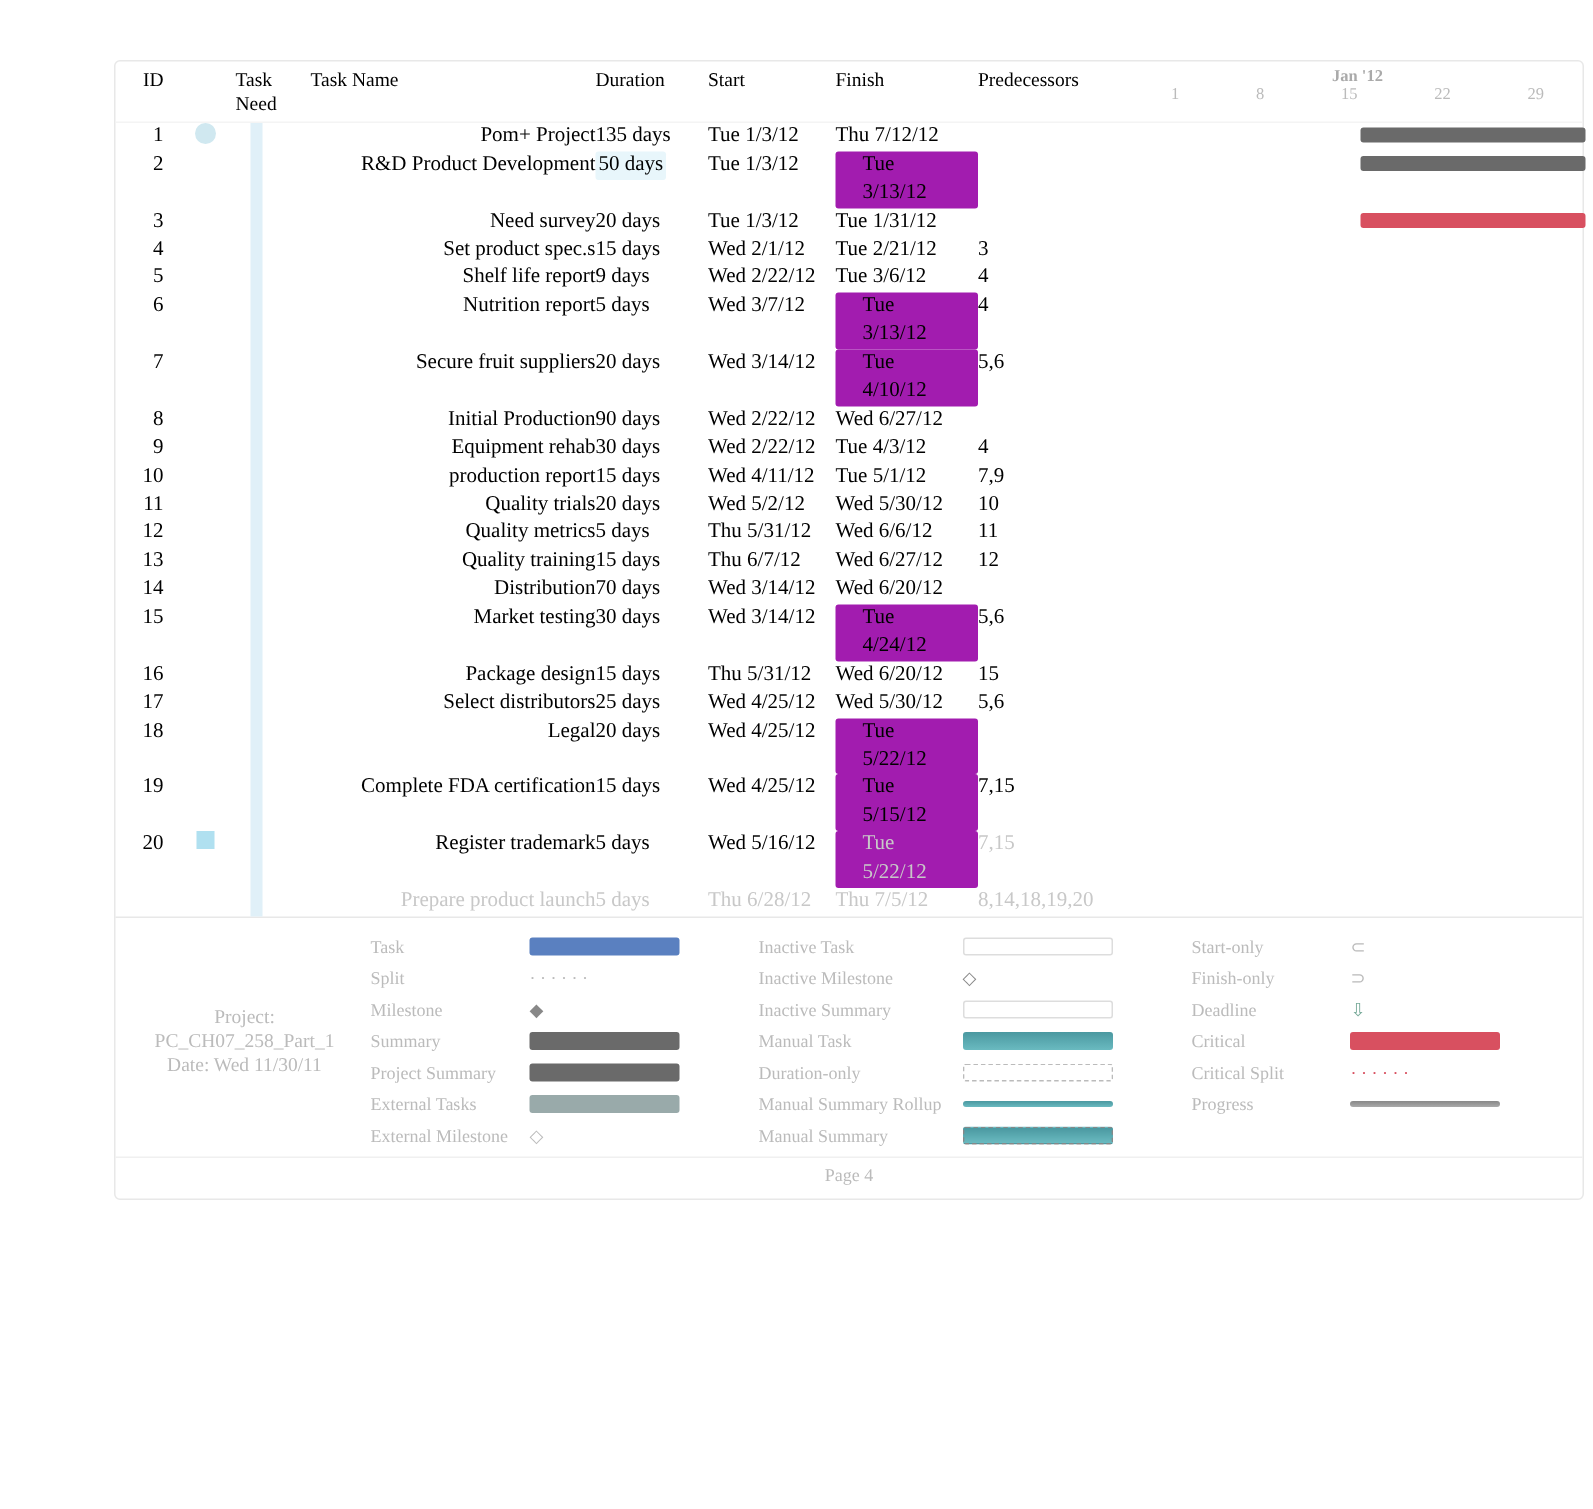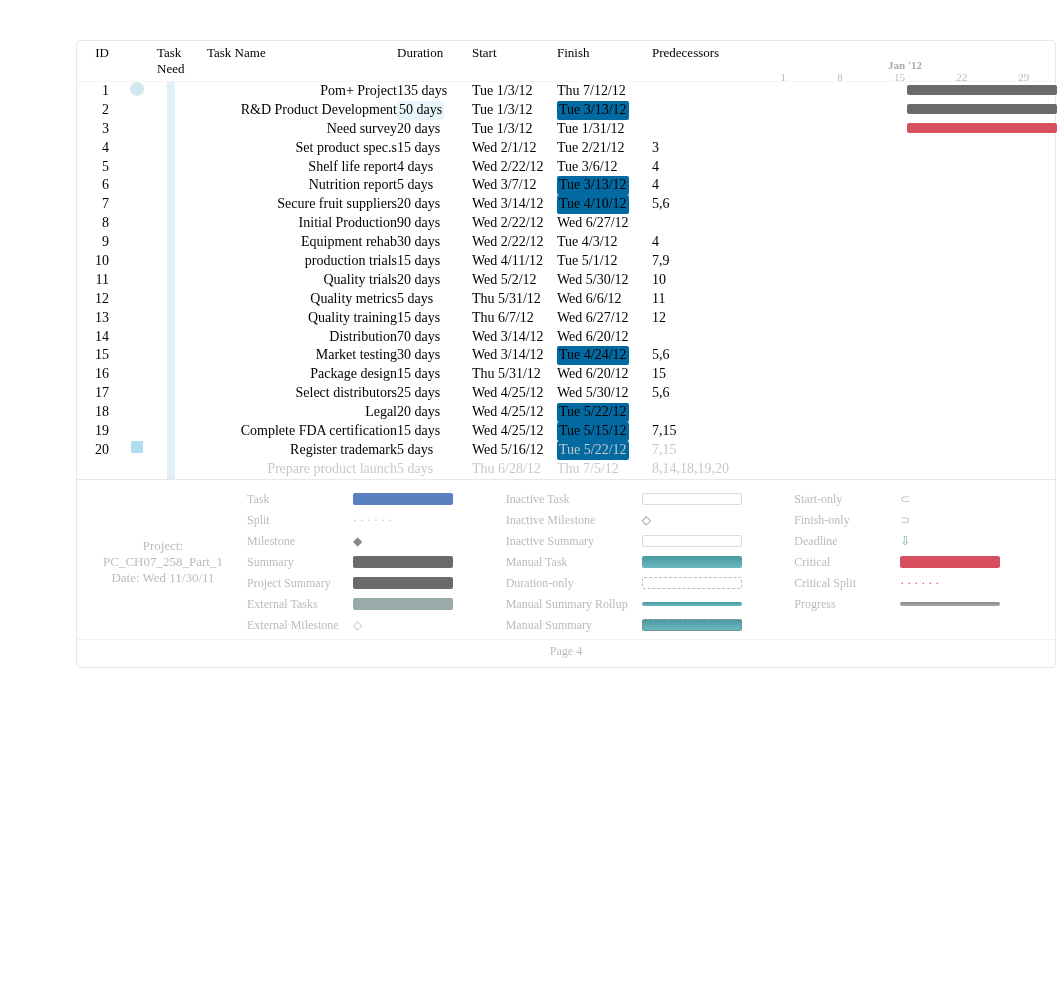--- a/index.html
+++ b/index.html
@@ -77,21 +77,21 @@
     }
     .square-ind-2 {
       width: 12px; height:12px;
       background: #b0e0f0;
     }
 
     
     .gantt-header {
       position: absolute;
       right: 0;
-      top: 14px;
+      top: 0;
       width: 300px;
       height: 26px;
       font-size: 11px;
       color: #999;
       display: flex;
       flex-direction: column;
       overflow:hidden;
     }
     .gantt-header .top { text-align:center; font-weight:bold; color:#aaa;}
     .gantt-header .bot { display:flex; justify-content:space-around; color:#bbb;}
@@ -134,21 +134,21 @@
     .sw-cell { display:flex; align-items:center; }
 
     .footer-row {
       text-align:center;
       font-size:12px;
       color:#bbb;
       padding:4px 0 8px 0;
       border-top:1px solid #f0f0f0;
     }
 
-    .finish-highlight { background:#0369a1; border-radius:2px; display:inline-block; padding:0 2px;}
+    .finish-highlight { background:#a21caf; border-radius:2px; display:inline-block; padding:0 18px;}
     .dur-highlight { background:#e8f6fb; border-radius:2px; display:inline-block; padding:0 2px;}
 
   </style>
 </head>
 <body>
 
 <div class="container">
 
   <div class="task-panel">
     <div class="header-row">
@@ -229,21 +229,21 @@
           <div class="start">Wed 2/1/12</div>
           <div class="finish">Tue 2/21/12</div>
           <div class="pred">3</div>
           <div class="gc"></div>
         </div>
         <div class="row">
           <div class="id">5</div>
           <div class="ind"></div>
           <div class="mode"></div>
           <div class="tname indent-2">Shelf life report</div>
-          <div class="dur">4 days</div>
+          <div class="dur">9 days</div>
           <div class="start">Wed 2/22/12</div>
           <div class="finish">Tue 3/6/12</div>
           <div class="pred">4</div>
           <div class="gc"></div>
         </div>
         <div class="row">
           <div class="id">6</div>
           <div class="ind"></div>
           <div class="mode"></div>
           <div class="tname indent-2">Nutrition report</div>
@@ -283,21 +283,21 @@
           <div class="dur">30 days</div>
           <div class="start">Wed 2/22/12</div>
           <div class="finish">Tue 4/3/12</div>
           <div class="pred">4</div>
           <div class="gc"></div>
         </div>
         <div class="row">
           <div class="id">10</div>
           <div class="ind"></div>
           <div class="mode"></div>
-          <div class="tname indent-2">production trials</div>
+          <div class="tname indent-2">production report</div>
           <div class="dur">15 days</div>
           <div class="start">Wed 4/11/12</div>
           <div class="finish">Tue 5/1/12</div>
           <div class="pred">7,9</div>
           <div class="gc"></div>
         </div>
         <div class="row">
           <div class="id">11</div>
           <div class="ind"></div>
           <div class="mode"></div>

